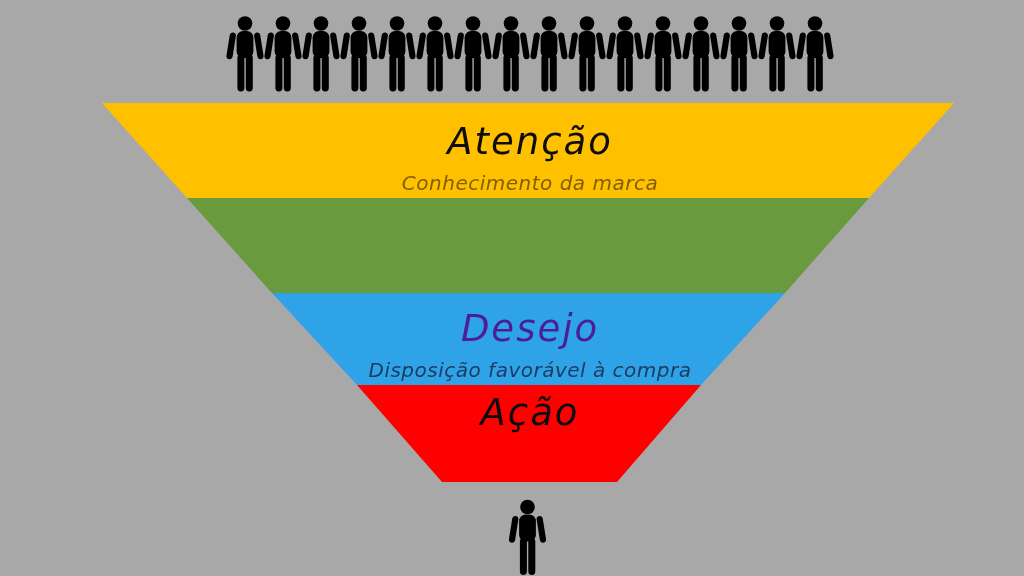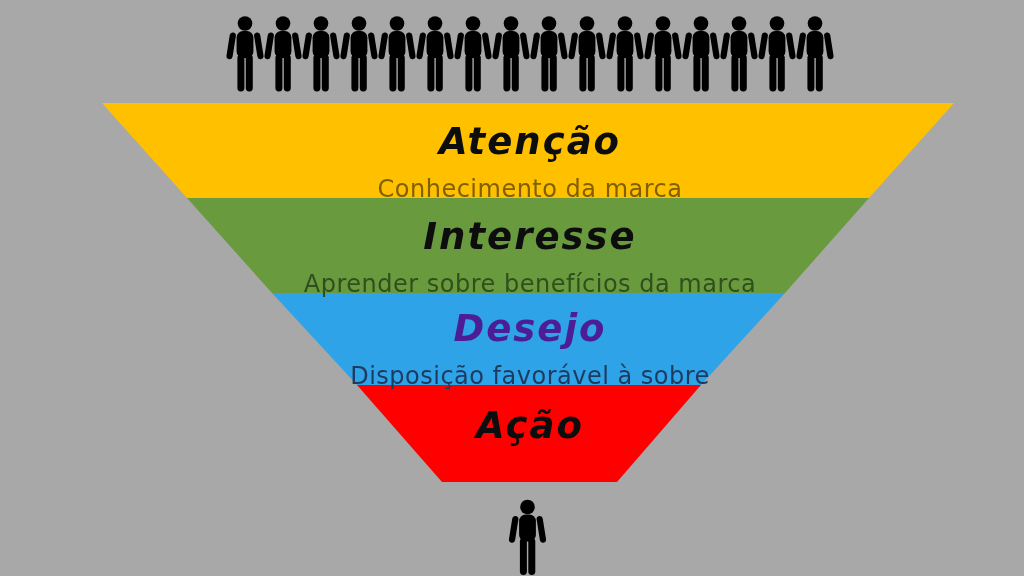--- a/index.html
+++ b/index.html
@@ -54,35 +54,36 @@
     position: absolute;
     left: 530px;
     transform: translateX(-50%);
     text-align: center;
     white-space: nowrap;
     pointer-events: none;
   }
   .layer-title {
     font-size: 37px;
     line-height: 42px;
-    font-weight: 700;
+    font-weight: 400;
     font-style: italic;
     letter-spacing: 2px;
     color: #0d0d0d;
   }
   .layer-subtitle {
-    margin-top: 16px;
-    font-size: 24px;
+    margin-top: 10px;
+    font-size: 20px;
     line-height: 20px;
+    font-style: italic;
     letter-spacing: 0.5px;
   }
   .text-atencao   { top: 121px; }
   .text-interesse { top: 216px; }
   .text-desejo    { top: 308px; }
-  .text-acao      { top: 405px; }
+  .text-acao      { top: 392px; }
 </style>
 </head>
 <body style="background: rgb(168, 168, 168);">
 
 <div class="stage">
 
   <svg width="0" height="0" style="position:absolute" aria-hidden="true">
     <defs>
       <g id="person-shape">
         <circle cx="20" cy="9" r="7.3"></circle>
@@ -151,28 +152,24 @@
     <polygon points="187,198 869,198 785,293 272,293" fill="#6A9A3E"></polygon>
     <polygon points="272,293 785,293 701,385 357,385" fill="#2FA3E8"></polygon>
     <polygon points="357,385 701,385 617,482 442,482" fill="#FF0000"></polygon>
   </svg>
 
   <div class="layer-text text-atencao">
     <div class="layer-title" style="color: rgb(13, 13, 13);">Atenção</div>
     <div class="layer-subtitle" style="color: rgb(128, 96, 0);">Conhecimento da marca</div>
   </div>
 
-  <div class="layer-text text-interesse">
-    <div class="layer-title" style="color: rgb(13, 13, 13);">Interesse</div>
-    <div class="layer-subtitle" style="color: rgb(47, 79, 29);">Aprender sobre benefícios da marca</div>
-  </div>
 
   <div class="layer-text text-desejo">
     <div class="layer-title" style="color: #4c1d95;">Desejo</div>
-    <div class="layer-subtitle" style="color: rgb(31, 58, 95);">Disposição favorável à sobre</div>
+    <div class="layer-subtitle" style="color: rgb(31, 58, 95);">Disposição favorável à compra</div>
   </div>
 
   <div class="layer-text text-acao">
     <div class="layer-title" style="color: rgb(13, 13, 13);">Ação</div>
   </div>
 
   <svg class="single-person" viewBox="0 0 40 78">
     <use href="#person-shape"></use>
   </svg>
 

